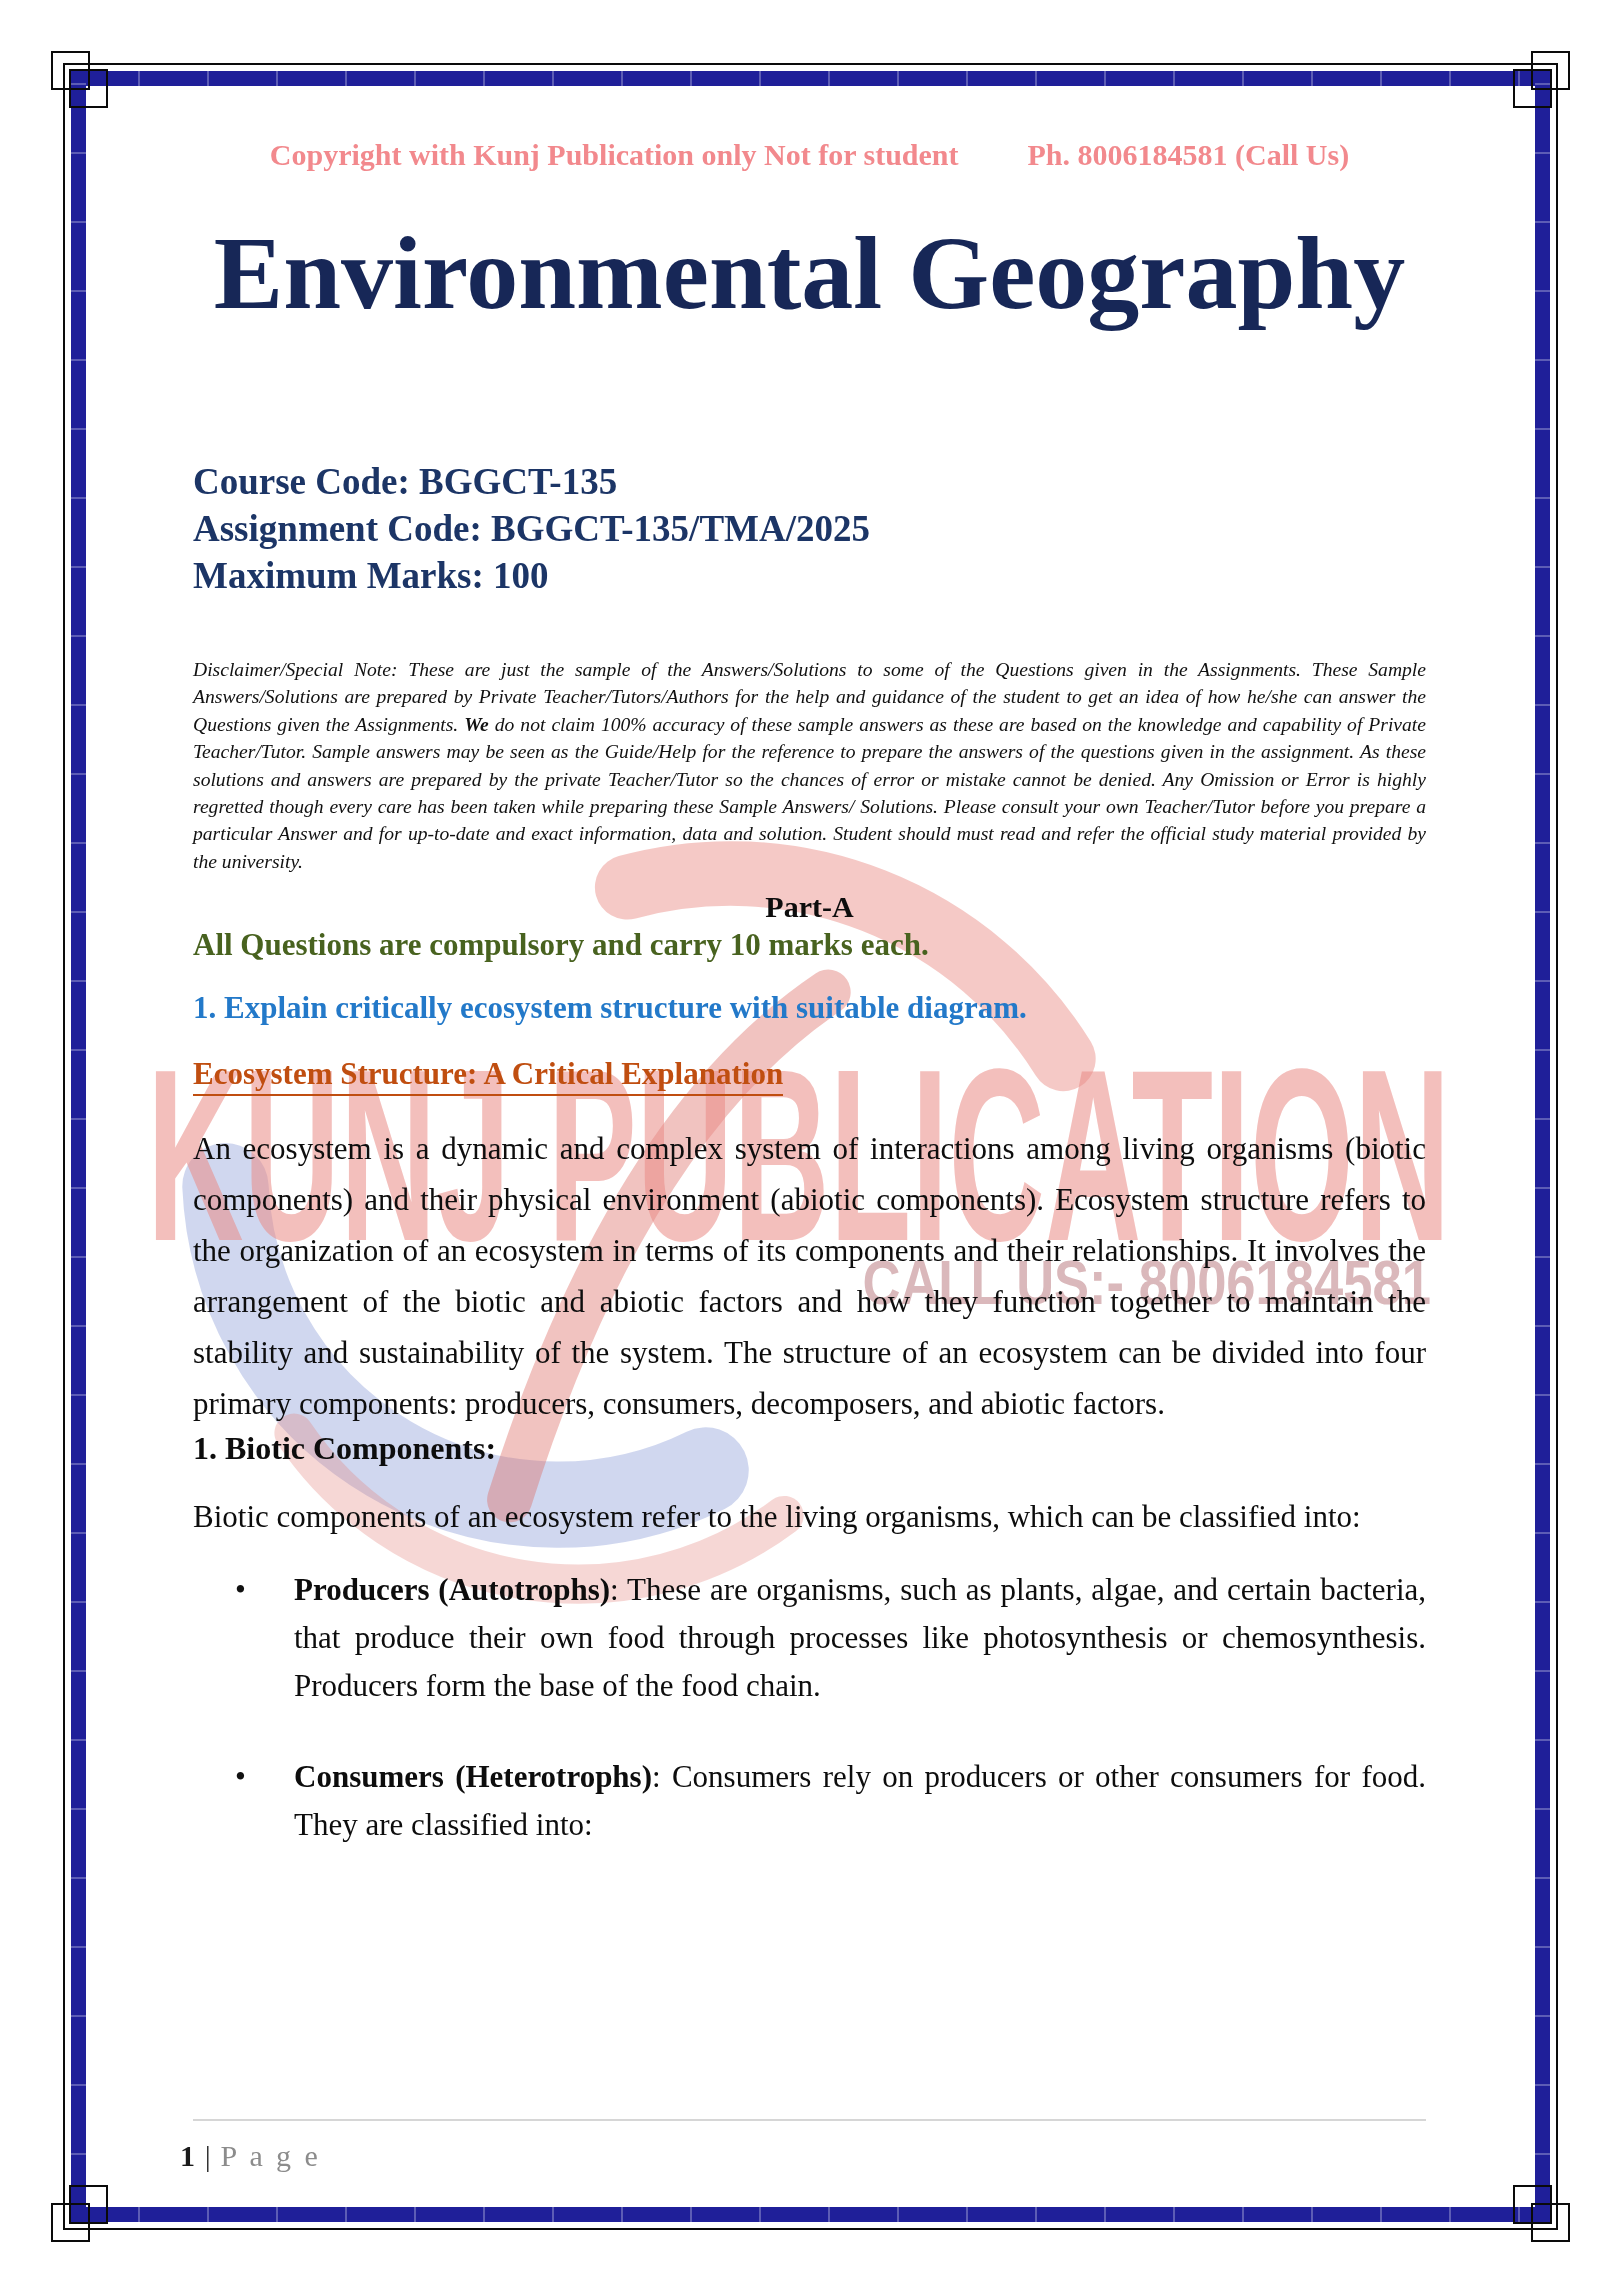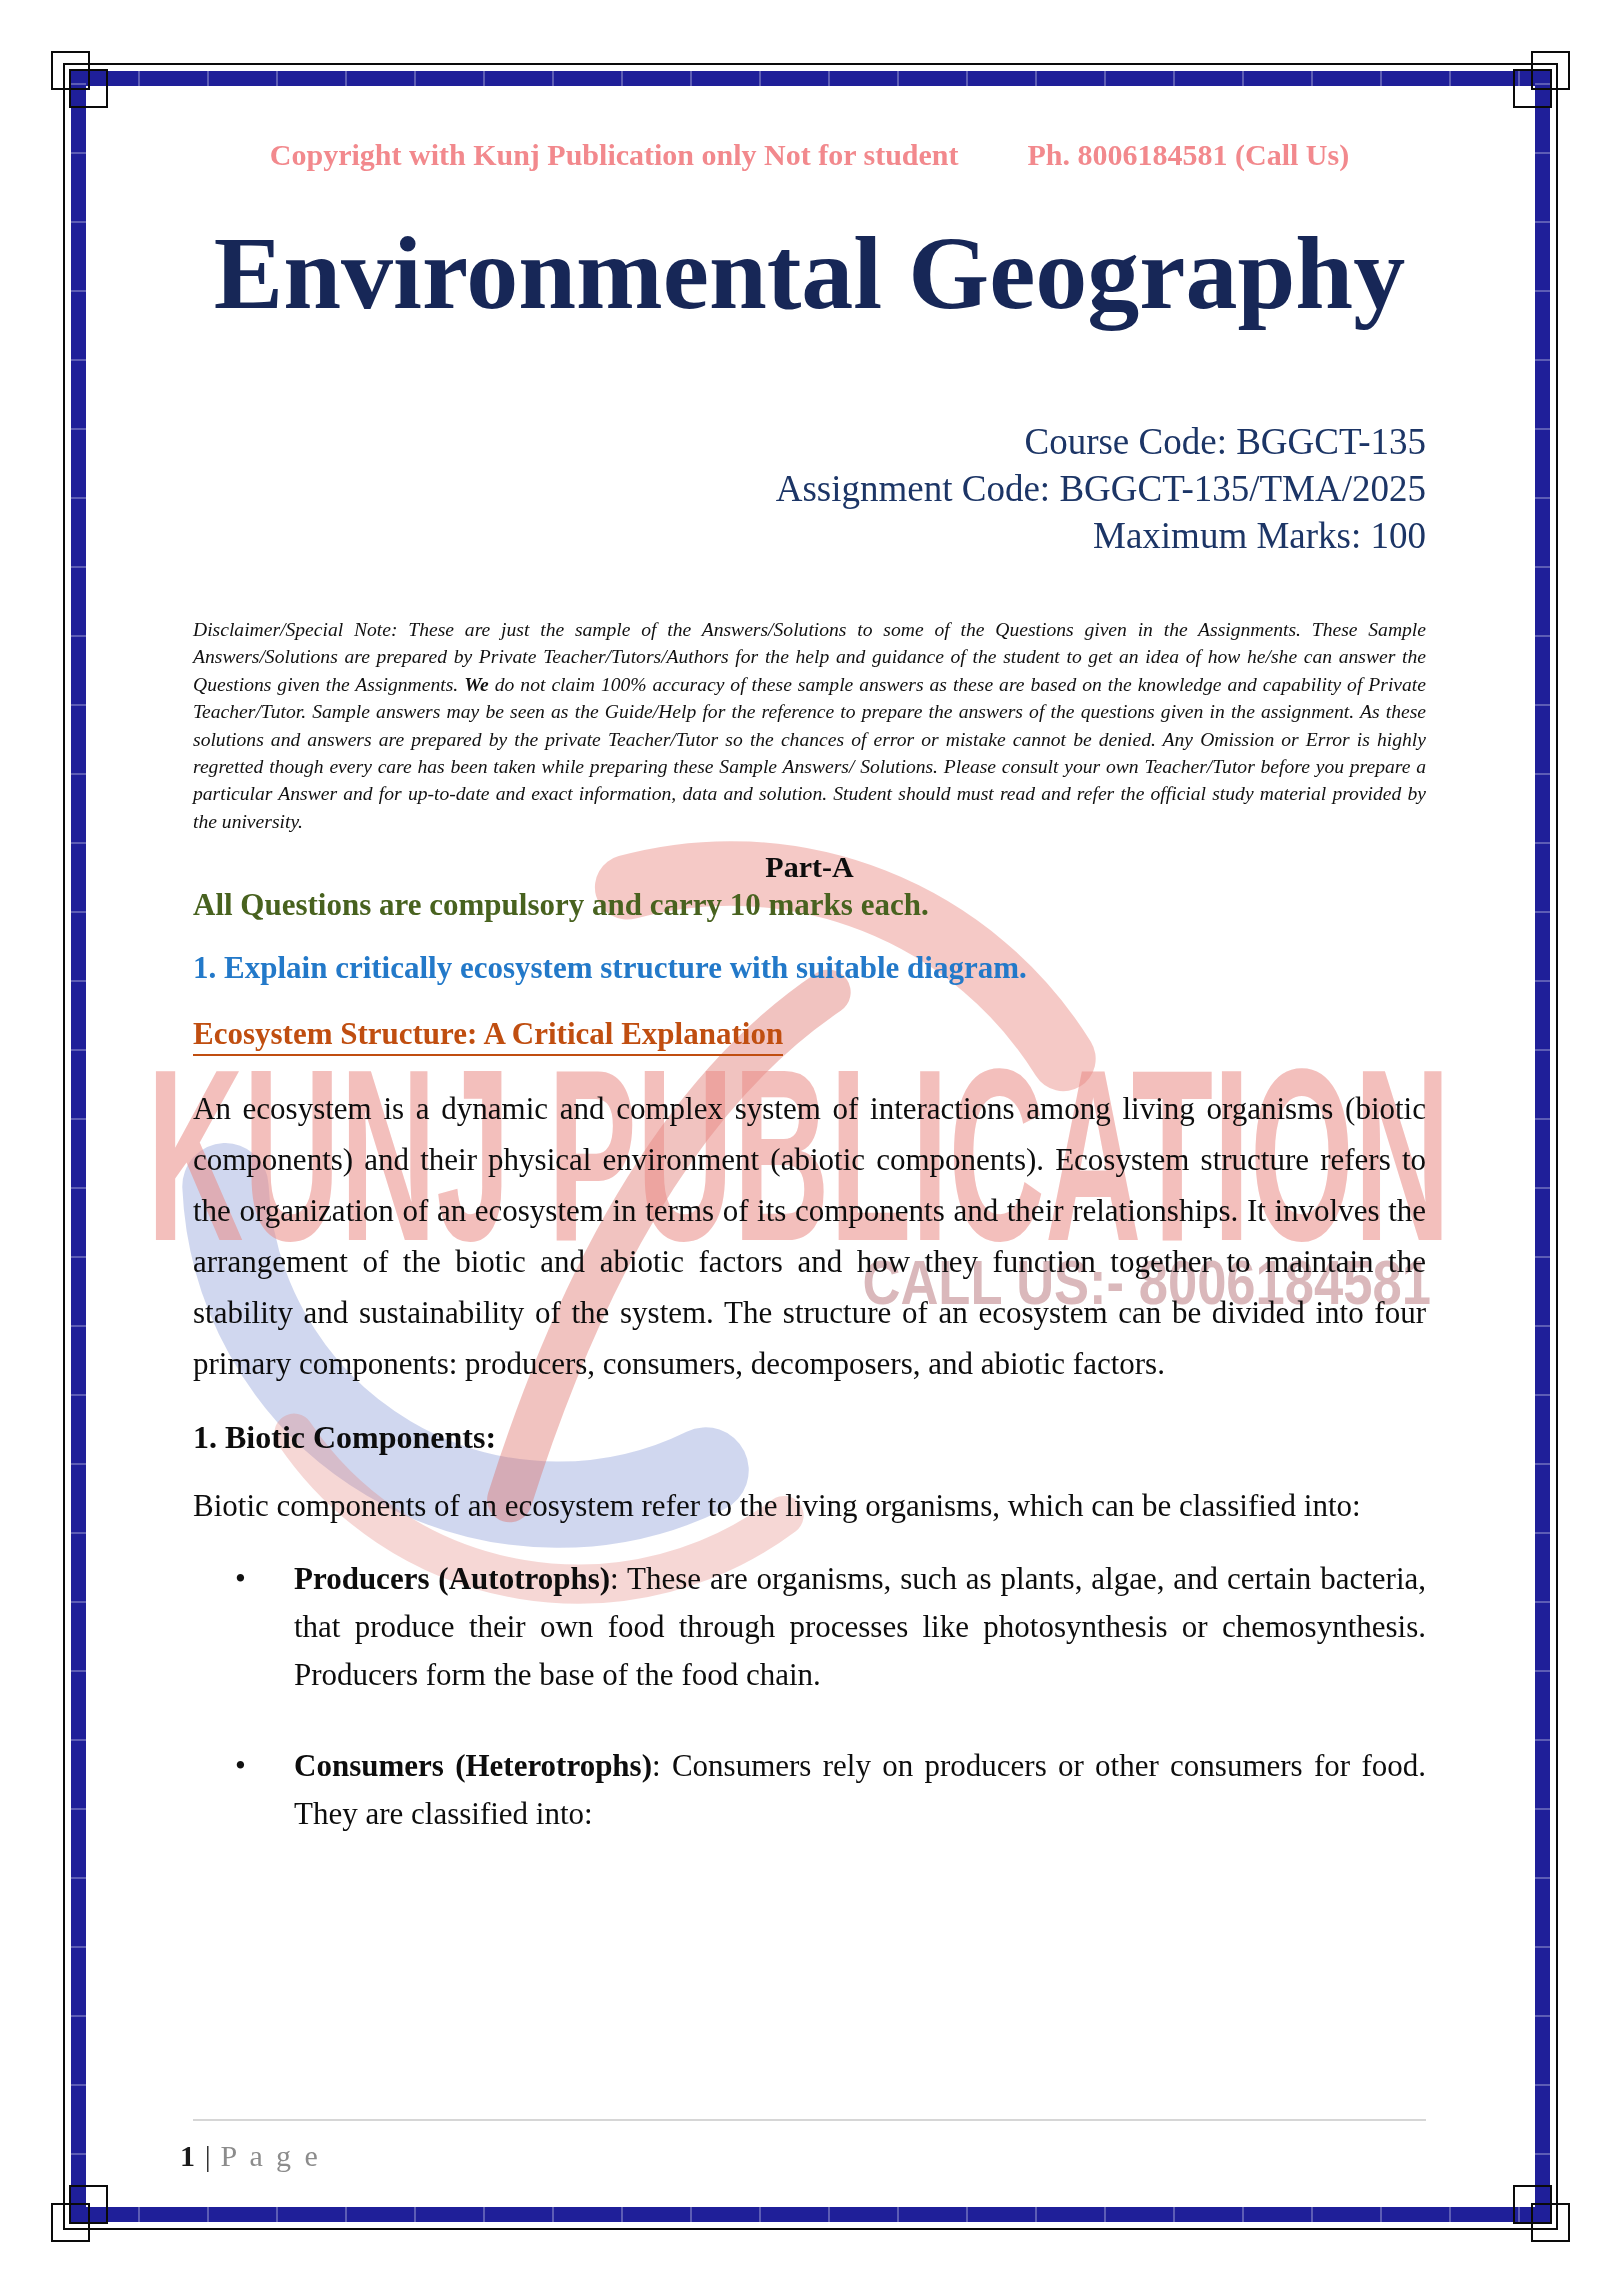--- a/index.html
+++ b/index.html
@@ -28,36 +28,36 @@
   
   .content{position:absolute;left:193px;width:1233px;top:0;z-index:2;}
 
   .copyright{margin-top:137px;font-size:30px;font-weight:bold;color:#f2898d;
              text-align:center;line-height:35px;white-space:nowrap;}
   .copyright .gap{display:inline-block;width:69px;}
 
   .title{margin-top:35px;text-align:center;color:#172757;font-weight:bold;
          font-size:104px;line-height:131px;}
 
-  .course{margin-top:80px;text-align:right;color:#1c3566;font-weight:normal;
+  .course{margin-top:120px;color:#1c3566;font-weight:bold;
           font-size:37px;line-height:47px;}
 
   .disclaimer{margin:57px 0 0 0;font-size:19.6px;line-height:27.4px;font-style:italic;
               text-align:justify;color:#111;}
 
   .part-heading{margin-top:15px;text-align:center;font-size:30px;font-weight:bold;
                 color:#0d0d0d;line-height:33px;}
 
   .instruction{margin-top:3px;font-size:31px;font-weight:bold;color:#48621f;line-height:37px;}
   .question{margin-top:25.5px;font-size:31px;font-weight:bold;color:#2379c9;line-height:37px;}
   .answer-heading{margin-top:29px;font-size:31px;font-weight:bold;color:#c04e10;line-height:37px;}
   .answer-heading .u{border-bottom:2.9px solid #c04e10;padding-bottom:2.9px;}
 
   .bodytext{margin:31px 0 0 0;font-size:31px;line-height:51px;text-align:justify;color:#0d0d0d;}
-  .subheading{margin-top:29px;font-size:32px;font-weight:bold;color:#0d0d0d;line-height:39px;}
+  .subheading{font-size:32px;font-weight:bold;color:#0d0d0d;line-height:39px;}
   .bodytext.tight{margin-top:24px;line-height:49px;}
 
   ul.bullets{margin:25.5px 0 0 0;padding:0;list-style:none;}
   ul.bullets li{position:relative;padding-left:101px;font-size:31px;line-height:48px;
                 text-align:justify;color:#0d0d0d;}
   ul.bullets li + li{margin-top:43px;}
   ul.bullets li::before{content:"\2022";position:absolute;left:42px;top:0;color:#111;}
 
   .footer-rule{position:absolute;left:193px;width:1233px;top:2119px;height:2px;
                background:#d6d6d6;z-index:2;}

